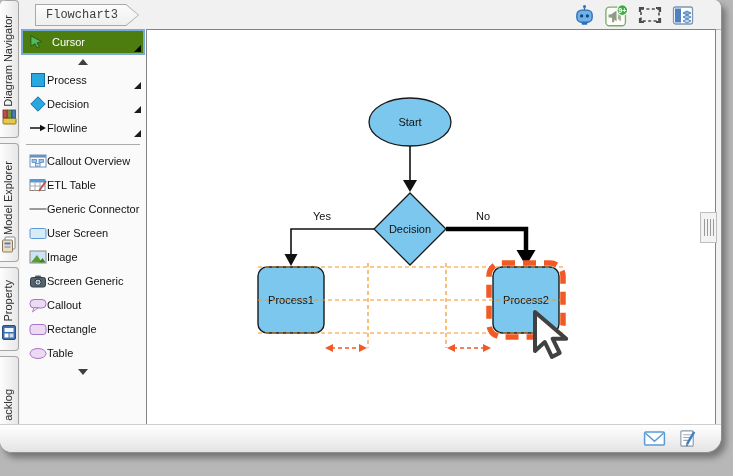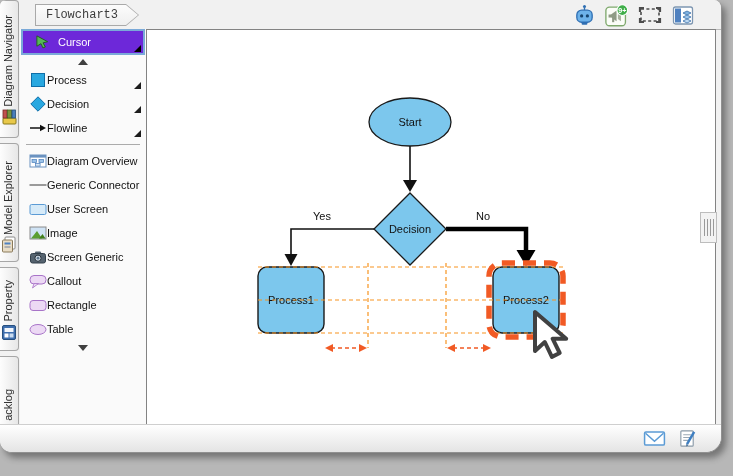--- a/index.html
+++ b/index.html
@@ -20,22 +20,22 @@
   .tabstrip{position:absolute;left:0;top:0;width:20px;bottom:27px;}
   .vtab{position:absolute;left:0;width:19px;background:linear-gradient(90deg,#fdfdfd,#e7e7e7);
         border:1px solid #a6a6a6;border-left:none;border-radius:0 4px 4px 0;box-sizing:border-box;}
   .vtab .vlabel{position:absolute;left:2px;writing-mode:vertical-rl;transform:rotate(180deg);
         font-size:11px;color:#2c2c2c;white-space:nowrap;}
   .vtab .vicon{position:absolute;left:1px;bottom:3px;}
   .strip-overflow{position:absolute;left:5px;top:427px;width:0;height:0;
         border-left:5px solid transparent;border-right:5px solid transparent;border-top:6px solid #2a2a2a;}
   
   .palette{position:absolute;left:20px;top:29px;width:126px;bottom:27px;background:#fafafa;display:flex;flex-direction:column;}
-  .cursor-row{height:22px;margin:0 1px;background:#6d28d9;border:2px solid #7aa9d8;position:relative;
-        display:flex;align-items:center;color:#fff;font-size:11px;gap:8px;padding-left:12px;}
+  .cursor-row{height:22px;margin:0 1px;background:#4d7c0f;border:2px solid #7aa9d8;position:relative;
+        display:flex;align-items:center;color:#fff;font-size:11px;gap:8px;padding-left:6px;}
   .scroll-row{height:13px;display:flex;align-items:center;justify-content:center;}
   .tri-up{width:0;height:0;border-left:5px solid transparent;border-right:5px solid transparent;border-bottom:6px solid #3f3f3f;}
   .tri-down{width:0;height:0;border-left:5px solid transparent;border-right:5px solid transparent;border-top:6px solid #3f3f3f;}
   .p-row{height:24px;display:flex;align-items:center;gap:0;padding-left:8px;position:relative;font-size:11px;color:#111;white-space:nowrap;}
   .p-row .picon{width:19px;height:16px;display:flex;align-items:center;justify-content:center;flex:0 0 19px;}
   .p-sep{height:9px;display:flex;align-items:center;}
   .p-sep .line{height:1px;background:#ababab;margin:0 6px;flex:1;}
   .corner-tri{position:absolute;right:5px;bottom:3px;width:0;height:0;border-left:7px solid transparent;border-bottom:7px solid #1c1c1c;}
   .cursor-row .corner-tri{right:2px;bottom:1px;}
   
@@ -189,21 +189,34 @@
       <div class="p-row">
         <span class="picon">
           <svg width="18" height="14" viewBox="0 0 18 14">
             <rect x="1" y="1" width="16" height="12" fill="#ffffff" stroke="#6a92c0"></rect>
             <rect x="1" y="1" width="16" height="2.6" fill="#6a92c0"></rect>
             <rect x="3" y="5.5" width="4.6" height="3" fill="#9cc3e8" stroke="#4a7ebb" stroke-width=".7"></rect>
             <rect x="10" y="5.5" width="4.6" height="3" fill="#9cc3e8" stroke="#4a7ebb" stroke-width=".7"></rect>
             <rect x="6.5" y="9.5" width="4.6" height="2.6" fill="#d7e6f4" stroke="#4a7ebb" stroke-width=".7"></rect>
           </svg>
         </span>
-        <span>Diagram Overview</span>
+        <span>Callout Overview</span>
+      </div>
+      <div class="p-row">
+        <span class="picon">
+          <svg width="18" height="14" viewBox="0 0 18 14">
+            <rect x="1" y="1.5" width="15" height="11" fill="#ffffff" stroke="#888"></rect>
+            <rect x="1" y="1.5" width="15" height="3" fill="#5b9bd5"></rect>
+            <line x1="1" y1="8" x2="16" y2="8" stroke="#aaa"></line>
+            <line x1="6" y1="4.5" x2="6" y2="12.5" stroke="#aaa"></line>
+            <line x1="11" y1="4.5" x2="11" y2="12.5" stroke="#aaa"></line>
+            <line x1="17" y1="3" x2="10" y2="13" stroke="#c0504d" stroke-width="1.8"></line>
+          </svg>
+        </span>
+        <span>ETL Table</span>
       </div>
       <div class="p-row">
         <span class="picon">
           <svg width="18" height="6" viewBox="0 0 18 6">
               <line x1="0.5" y1="3" x2="17.5" y2="3" stroke="#9a9a9a" stroke-width="2.2"></line>
             </svg>
         </span>
         <span>Generic Connector</span>
       </div>
       <div class="p-row">

